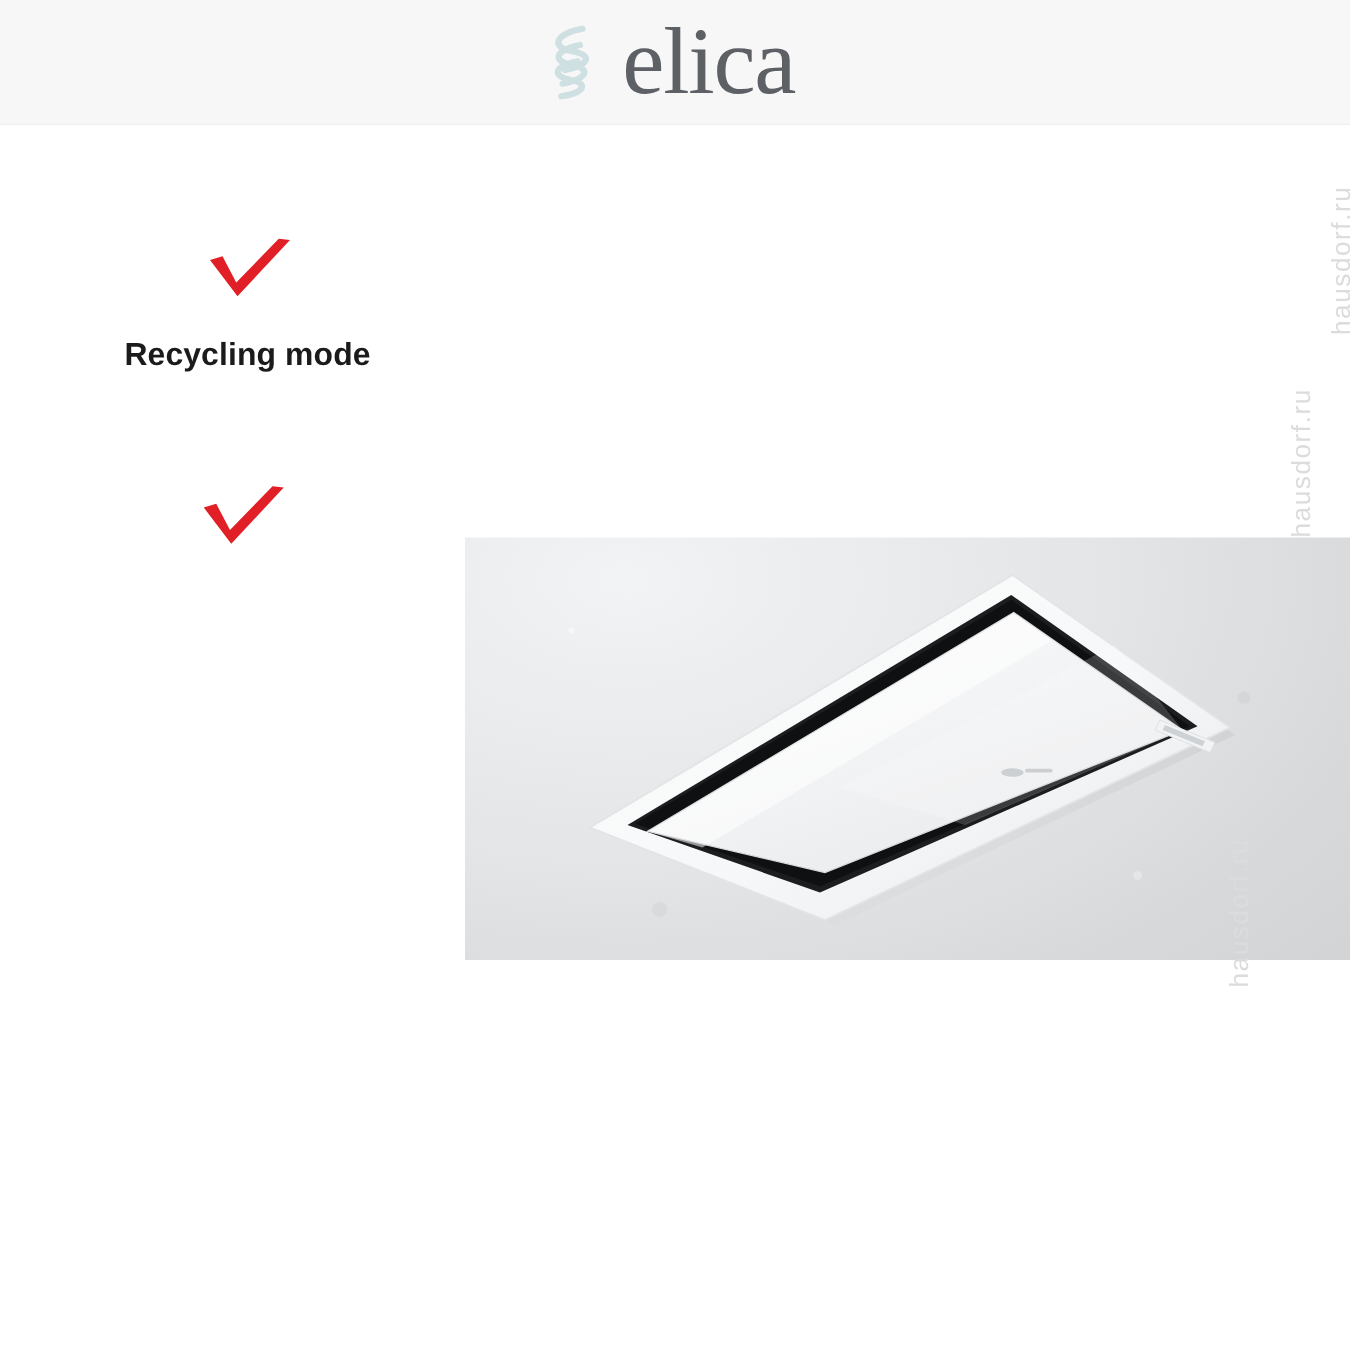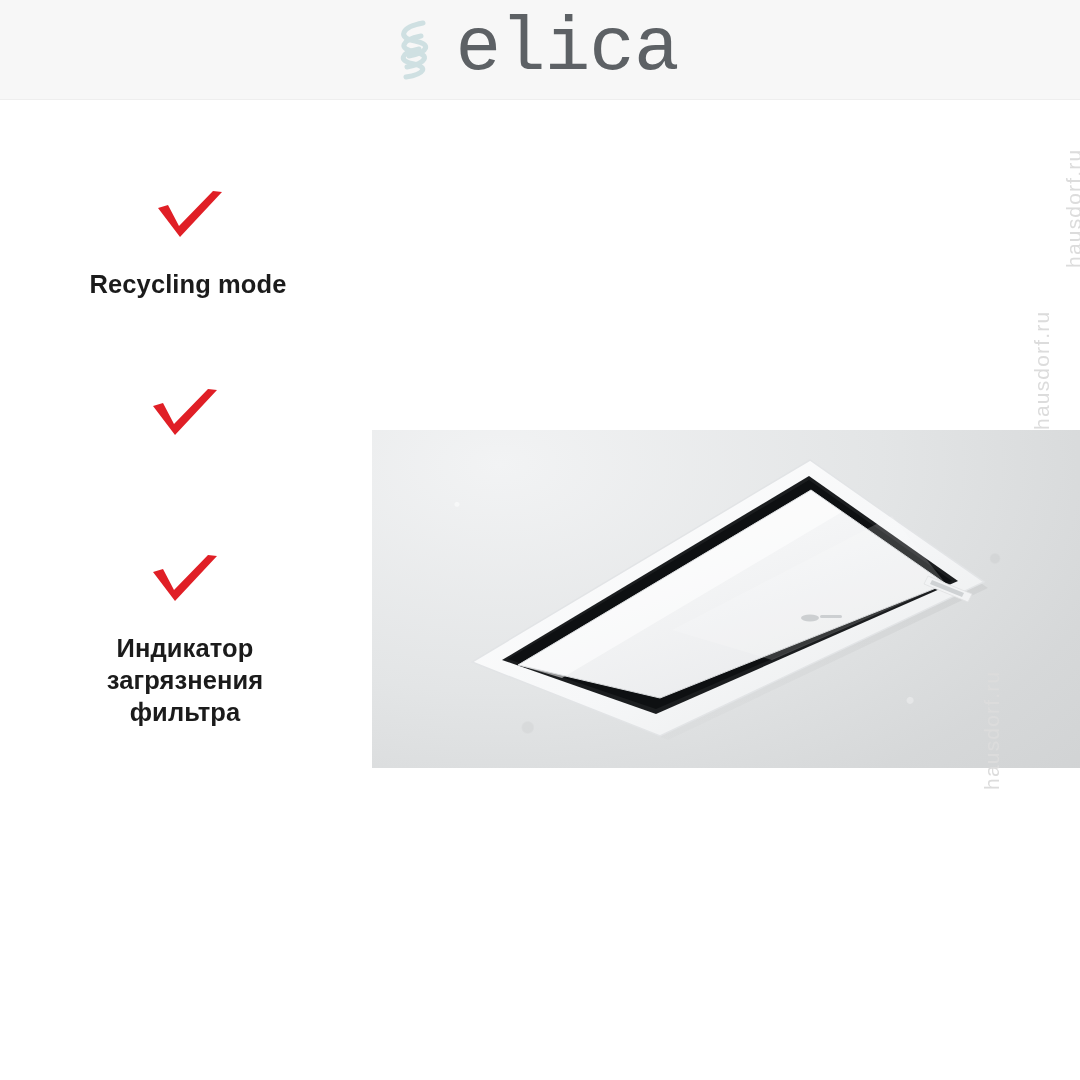--- a/index.html
+++ b/index.html
@@ -39,27 +39,27 @@
     width: 52px;
     height: 66px;
     display: block;
   }
   .brand-name {
     font-size: 76px;
     line-height: 0.9;
     letter-spacing: -1px;
     color: #5d6165;
     font-weight: 400;
-    font-family: Liberation Mono, monospace;
+    font-family: Liberation Serif, serif;
   }
 
   
   .features {
     position: absolute;
-    left: 30px;
+    left: 40px;
     top: 190px;
     width: 310px;
   }
   .feature {
     display: flex;
     flex-direction: column;
     align-items: center;
     text-align: center;
   }
   .feature + .feature { margin-top: 88px; }
@@ -154,30 +154,20 @@
     </div>
 
     <div class="feature">
       <span>
         <svg class="check" viewBox="0 0 72 58" aria-hidden="true">
           <path d="M4 18 L26 47 L68 2 L59 1 L25 36 L14 15 Z" fill="#e01f26"></path>
         </svg>
       </span>
     </div>
 
-    <div class="feature">
-      <span>
-        <svg class="check" viewBox="0 0 72 58" aria-hidden="true">
-          <path d="M4 18 L26 47 L68 2 L59 1 L25 36 L14 15 Z" fill="#e01f26"></path>
-        </svg>
-      </span>
-      <div class="feature-label" style="white-space:pre-line">Индикатор
-загрязнения
-фильтра</div>
-    </div>
 
   </div>
 
   <div class="photo">
     <div class="grain"></div>
     <svg viewBox="0 0 708 338" aria-hidden="true">
       <defs>
         <linearGradient id="glassGrad" x1="0" y1="0" x2="0.7" y2="1">
           <stop offset="0%" stop-color="#fdfdfd"></stop>
           <stop offset="45%" stop-color="#f4f5f6"></stop>

